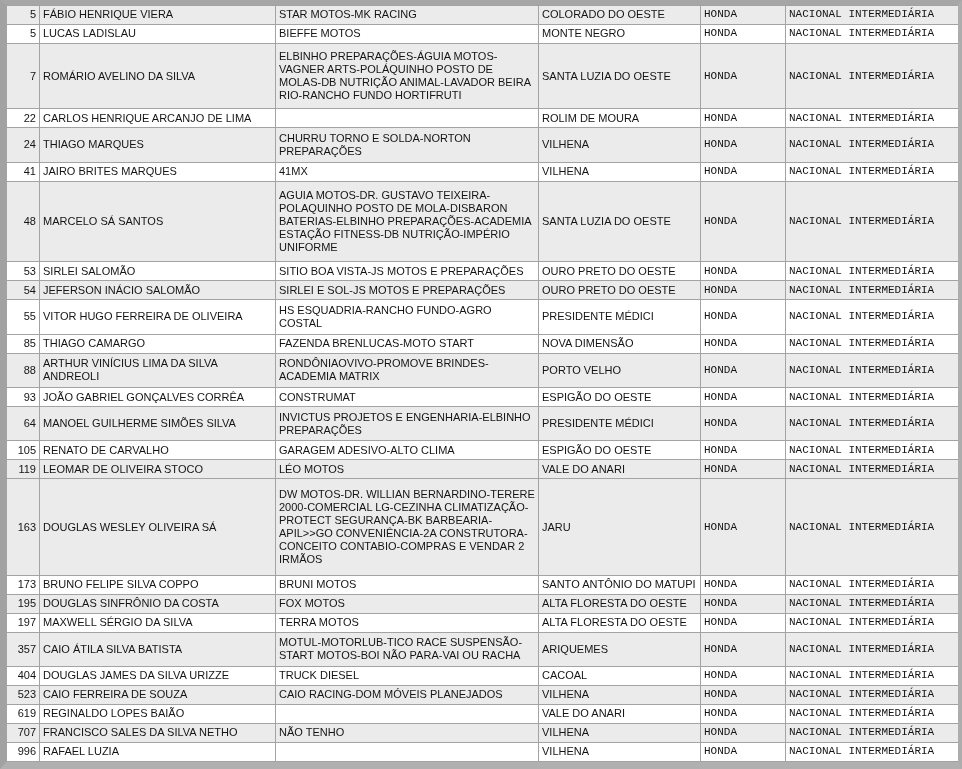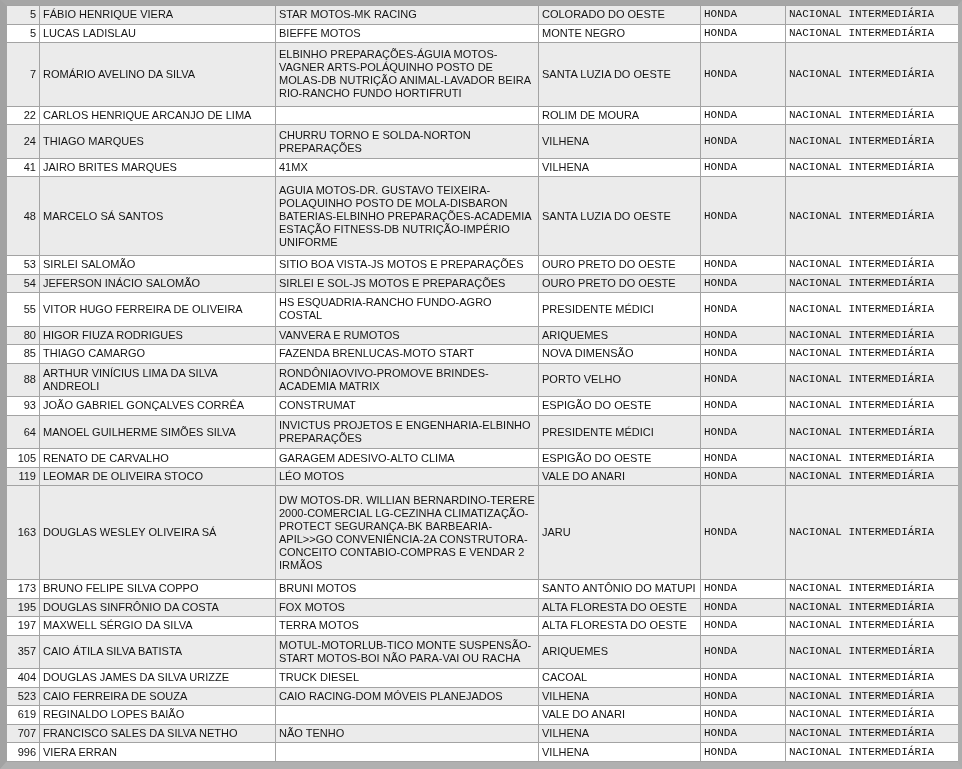--- a/index.html
+++ b/index.html
@@ -129,28 +129,20 @@
     <td class="col-cat">NACIONAL INTERMEDIÁRIA</td>
   </tr>
         <tr class="plain">
     <td class="col-num">55</td>
     <td class="col-name">VITOR HUGO FERREIRA DE OLIVEIRA</td>
     <td class="col-team">HS ESQUADRIA-RANCHO FUNDO-AGRO COSTAL</td>
     <td class="col-city">PRESIDENTE MÉDICI</td>
     <td class="col-brand">HONDA</td>
     <td class="col-cat">NACIONAL INTERMEDIÁRIA</td>
   </tr>
-        <tr class="stripe">
-    <td class="col-num">80</td>
-    <td class="col-name">HIGOR FIUZA RODRIGUES</td>
-    <td class="col-team">VANVERA E RUMOTOS</td>
-    <td class="col-city">ARIQUEMES</td>
-    <td class="col-brand">HONDA</td>
-    <td class="col-cat">NACIONAL INTERMEDIÁRIA</td>
-  </tr>
         <tr class="plain">
     <td class="col-num">85</td>
     <td class="col-name">THIAGO CAMARGO</td>
     <td class="col-team">FAZENDA BRENLUCAS-MOTO START</td>
     <td class="col-city">NOVA DIMENSÃO</td>
     <td class="col-brand">HONDA</td>
     <td class="col-cat">NACIONAL INTERMEDIÁRIA</td>
   </tr>
         <tr class="stripe">
     <td class="col-num">88</td>
@@ -220,21 +212,21 @@
     <td class="col-num">197</td>
     <td class="col-name">MAXWELL SÉRGIO DA SILVA</td>
     <td class="col-team">TERRA MOTOS</td>
     <td class="col-city">ALTA FLORESTA DO OESTE</td>
     <td class="col-brand">HONDA</td>
     <td class="col-cat">NACIONAL INTERMEDIÁRIA</td>
   </tr>
         <tr class="stripe">
     <td class="col-num">357</td>
     <td class="col-name">CAIO ÁTILA SILVA BATISTA</td>
-    <td class="col-team">MOTUL-MOTORLUB-TICO MONTE SUSPENSÃO-START MOTOS-BOI NÃO PARA-VAI OU RACHA</td>
+    <td class="col-team">MOTUL-MOTORLUB-TICO RACE SUSPENSÃO-START MOTOS-BOI NÃO PARA-VAI OU RACHA</td>
     <td class="col-city">ARIQUEMES</td>
     <td class="col-brand">HONDA</td>
     <td class="col-cat">NACIONAL INTERMEDIÁRIA</td>
   </tr>
         <tr class="plain">
     <td class="col-num">404</td>
     <td class="col-name">DOUGLAS JAMES DA SILVA URIZZE</td>
     <td class="col-team">TRUCK DIESEL</td>
     <td class="col-city">CACOAL</td>
     <td class="col-brand">HONDA</td>
@@ -259,21 +251,21 @@
         <tr class="stripe">
     <td class="col-num">707</td>
     <td class="col-name">FRANCISCO SALES DA SILVA NETHO</td>
     <td class="col-team">NÃO TENHO</td>
     <td class="col-city">VILHENA</td>
     <td class="col-brand">HONDA</td>
     <td class="col-cat">NACIONAL INTERMEDIÁRIA</td>
   </tr>
         <tr class="plain">
     <td class="col-num">996</td>
-    <td class="col-name">VIERA ERRAN</td>
+    <td class="col-name">RAFAEL LUZIA</td>
     <td class="col-team"></td>
     <td class="col-city">VILHENA</td>
     <td class="col-brand">HONDA</td>
     <td class="col-cat">NACIONAL INTERMEDIÁRIA</td>
   </tr>
       </tbody>
   </table>
 </div>
 
 </body></html>

